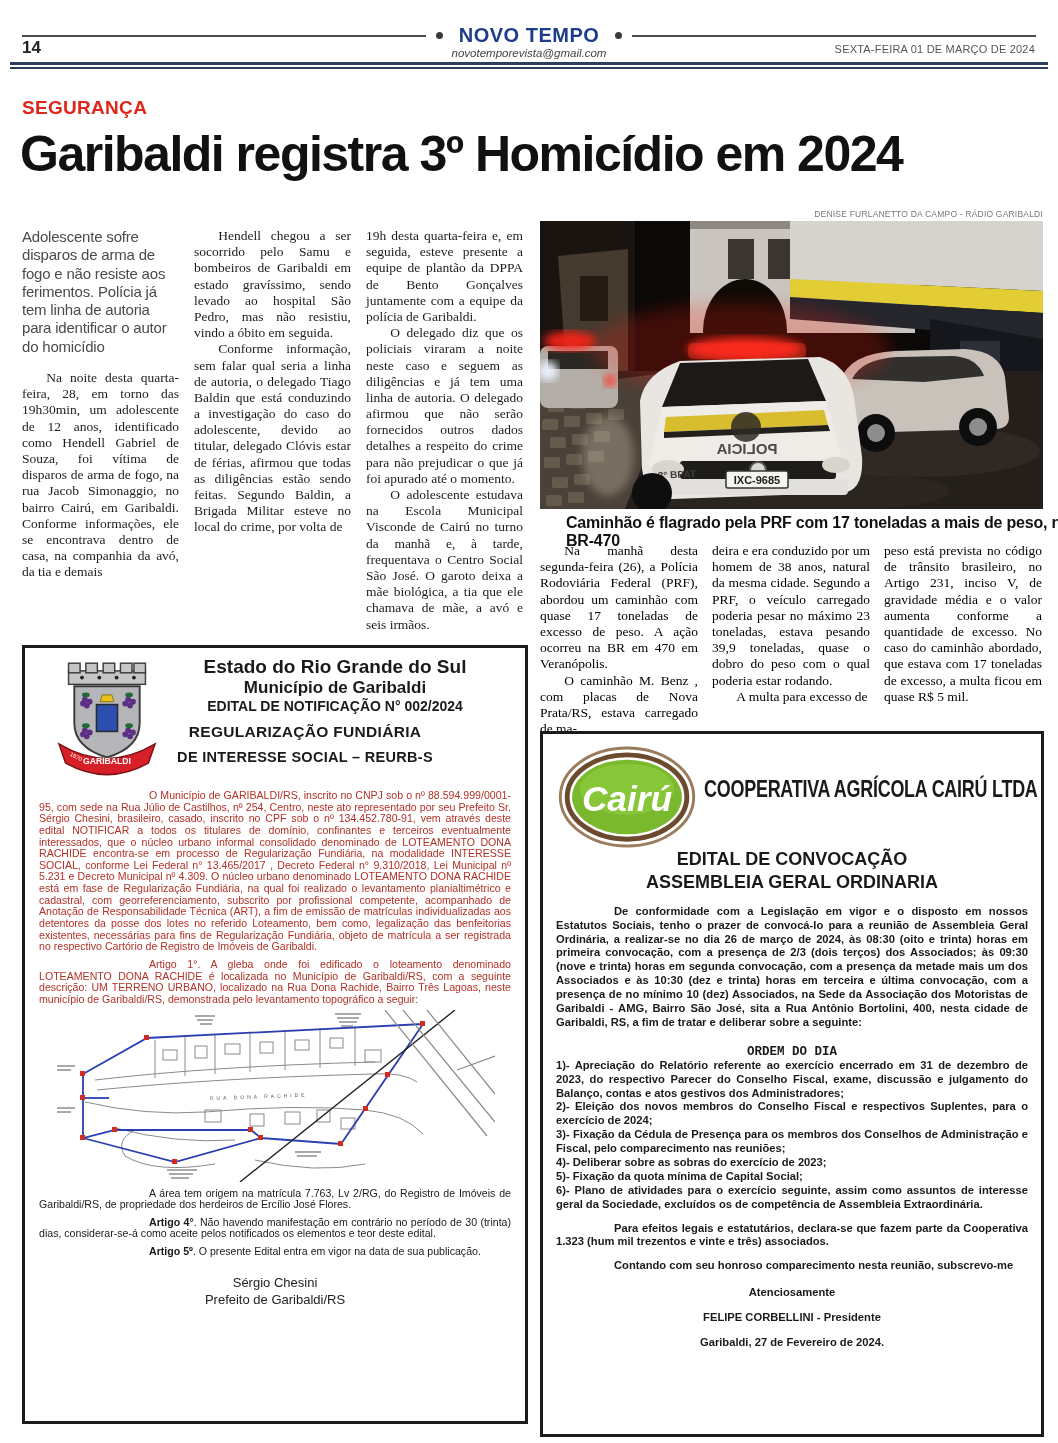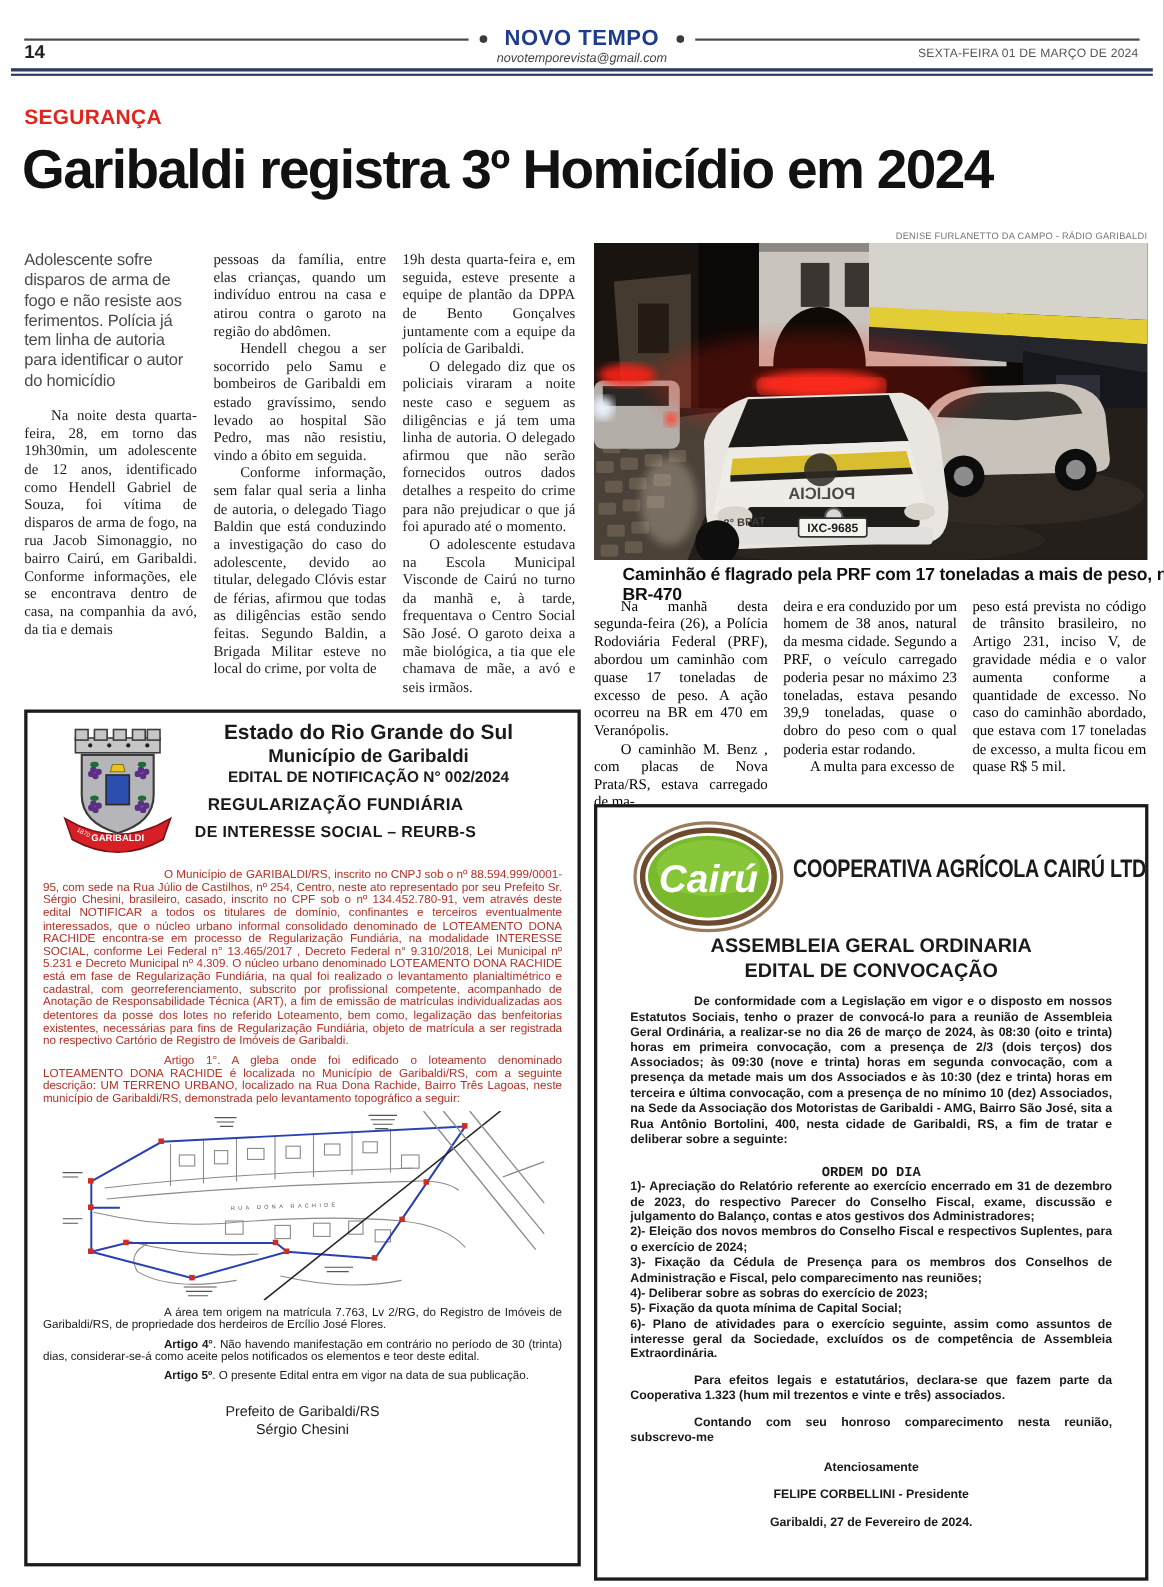--- a/index.html
+++ b/index.html
@@ -43,21 +43,21 @@
   .ed-h3 { font-size:14px; font-weight:bold; }
   .ed-h-b { text-align:center; margin-left:60px; }
   .ed-h4 { font-size:15.5px; font-weight:bold; margin-top:9px; letter-spacing:.3px; }
   .ed-h5 { font-size:14.5px; font-weight:bold; margin-top:8px; letter-spacing:.3px; }
   .ed-p { font-size:10.6px; line-height:1.1; text-align:justify; margin-top:6px; }
   .ed-p.red { color:#b23127; }
   .ed-p.indent { text-indent:110px; }
   .ed-map { display:block; margin:4px auto 0 auto; }
   .ed-sign { text-align:center; font-size:13px; color:#222; margin-top:16px; line-height:1.35; }
   
-  .ca-box { position:absolute; top:731px; left:540px; width:504px; height:706px; border:3px solid #1b1b1b; background:#fff; padding:8px 30px; overflow:hidden; font-weight:bold; }
+  .ca-box { position:absolute; top:731px; left:540px; width:504px; height:706px; border:3px solid #1b1b1b; background:#fff; padding:8px 13px; overflow:hidden; font-weight:bold; }
   .ca-head { position:relative; height:106px; }
   .ca-logo { position:absolute; left:2px; top:4px; }
   .ca-title { position:absolute; left:148px; top:34px; font-size:23px; font-weight:bold; white-space:nowrap; transform:scaleX(.78); transform-origin:left center; letter-spacing:-.3px; }
   .ca-sub { text-align:center; font-size:18px; font-weight:bold; line-height:1.3; }
   .ca-p { font-size:11.2px; line-height:1.24; text-align:justify; margin-top:10px; }
   .ca-p.ind { text-indent:58px; }
   .ca-ordem { text-align:center; font-size:12.5px; margin-top:15px;font-family:Liberation Mono, monospace; }
   .ca-item { font-size:11.2px; line-height:1.24; text-align:justify; }
   .ca-center { text-align:center; font-size:11.2px; margin-top:13px; }
 </style>
@@ -80,21 +80,20 @@
 
   <div class="section-label">SEGURANÇA</div>
   <h1 class="headline">Garibaldi registra 3º Homicídio em 2024</h1>
 
   <div class="story">
     <div class="col">
       <div class="lede">Adolescente sofre disparos de arma de fogo e não resiste aos ferimentos. Polícia já tem linha de autoria para identificar o autor do homicídio</div>
       <p class="ind">Na noite desta quarta-feira, 28, em torno das 19h30min, um adolescente de 12 anos, identificado como Hendell Gabriel de Souza, foi vítima de disparos de arma de fogo, na rua Jacob Simonaggio, no bairro Cairú, em Garibaldi. Conforme informações, ele se encontrava dentro de casa, na companhia da avó, da tia e demais</p>
     </div>
     <div class="col">
-      <p>pessoas da família, entre elas crianças, quando um indivíduo entrou na casa e atirou contra o garoto na região do abdômen.</p>
       <p class="ind">Hendell chegou a ser socorrido pelo Samu e bombeiros de Garibaldi em estado gravíssimo, sendo levado ao hospital São Pedro, mas não resistiu, vindo a óbito em seguida.</p>
       <p class="ind">Conforme informação, sem falar qual seria a linha de autoria, o delegado Tiago Baldin que está conduzindo a investigação do caso do adolescente, devido ao titular, delegado Clóvis estar de férias, afirmou que todas as diligências estão sendo feitas. Segundo Baldin, a Brigada Militar esteve no local do crime, por volta de</p>
     </div>
     <div class="col">
       <p>19h desta quarta-feira e, em seguida, esteve presente a equipe de plantão da DPPA de Bento Gonçalves juntamente com a equipe da polícia de Garibaldi.</p>
       <p class="ind">O delegado diz que os policiais viraram a noite neste caso e seguem as diligências e já tem uma linha de autoria. O delegado afirmou que não serão fornecidos outros dados detalhes a respeito do crime para não prejudicar o que já foi apurado até o momento.</p>
       <p class="ind">O adolescente estudava na Escola Municipal Visconde de Cairú no turno da manhã e, à tarde, frequentava o Centro Social São José. O garoto deixa a mãe biológica, a tia que ele chamava de mãe, a avó e seis irmãos.</p>
     </div>
   </div>
 
@@ -339,38 +338,38 @@
         <path d="M2 98 h18 M2 102 h14"></path>
         <path d="M112 160 h30 M114 164 h24 M116 168 h18"></path>
         <path d="M240 142 h26 M242 146 h20"></path>
       </g>
       <text x="155" y="90" font-family="Liberation Sans, sans-serif" font-size="5" letter-spacing="3" fill="#555" transform="rotate(-2 155 90)">RUA DONA RACHIDE</text>
     </svg>
     <p class="ed-p indent">A área tem origem na matrícula 7.763, Lv 2/RG, do Registro de Imóveis de Garibaldi/RS, de propriedade  dos herdeiros de Ercílio José Flores.</p>
     <p class="ed-p indent"><b>Artigo 4°</b><span>. Não havendo manifestação em contrário no período de 30 (trinta) dias, considerar-se-á como aceite pelos notificados os elementos e teor deste edital.</span></p>
     <p class="ed-p indent"><b>Artigo 5º</b><span>. O presente Edital entra em vigor na data de sua publicação.</span></p>
     <div class="ed-sign">
+      <div>Sérgio Chesini</div>
       <div>Prefeito de Garibaldi/RS</div>
-      <div>Sérgio Chesini</div>
     </div>
   </div>
 
   <div class="ca-box">
     <div class="ca-head">
       <svg class="ca-logo" width="138" height="102" viewBox="0 0 140 104">
         <ellipse cx="70" cy="52" rx="68" ry="50" fill="#ffffff" stroke="#9a7b5c" stroke-width="3"></ellipse>
         <ellipse cx="70" cy="52" rx="61" ry="43" fill="none" stroke="#6b4a2e" stroke-width="5"></ellipse>
         <ellipse cx="70" cy="52" rx="56" ry="38" fill="#7ab82e"></ellipse>
         <ellipse cx="70" cy="44" rx="48" ry="26" fill="#8fcc3f" opacity=".7"></ellipse>
         <text x="70" y="66" text-anchor="middle" font-family="Liberation Sans, sans-serif" font-size="36" font-weight="bold" font-style="italic" fill="#ffffff">Cairú</text>
       </svg>
       <div class="ca-title">COOPERATIVA AGRÍCOLA CAIRÚ LTDA</div>
     </div>
+    <div class="ca-sub">EDITAL DE CONVOCAÇÃO</div>
     <div class="ca-sub">ASSEMBLEIA GERAL ORDINARIA</div>
-    <div class="ca-sub">EDITAL DE CONVOCAÇÃO</div>
     <p class="ca-p ind">De conformidade com a Legislação em vigor e o disposto em nossos Estatutos Sociais, tenho o prazer de convocá-lo para a reunião de Assembleia Geral Ordinária, a realizar-se no dia 26 de março de 2024, às 08:30 (oito e trinta) horas em primeira convocação, com a presença de 2/3 (dois terços) dos Associados; às 09:30 (nove e trinta) horas em segunda convocação, com a presença da metade mais um dos Associados e às 10:30 (dez e trinta)  horas em terceira e última convocação,  com  a presença  de  no  mínimo 10 (dez) Associados, na Sede da Associação dos Motoristas de Garibaldi - AMG, Bairro São José, sita a Rua Antônio Bortolini, 400, nesta cidade de Garibaldi, RS, a fim de tratar e deliberar sobre a seguinte:</p>
     <div class="ca-ordem">ORDEM DO DIA</div>
     <p class="ca-item">1)-  Apreciação do Relatório referente ao exercício encerrado em 31 de dezembro de 2023, do respectivo Parecer do Conselho Fiscal, exame, discussão e julgamento do Balanço, contas e atos gestivos dos Administradores;</p>
     <p class="ca-item">2)-  Eleição dos novos membros do Conselho Fiscal e respectivos Suplentes, para o exercício de 2024;</p>
     <p class="ca-item">3)- Fixação da Cédula de Presença para os membros dos Conselhos de Administração e Fiscal, pelo comparecimento nas reuniões;</p>
     <p class="ca-item">4)-  Deliberar sobre as sobras do exercício de 2023;</p>
     <p class="ca-item">5)-  Fixação da quota mínima de Capital Social;</p>
     <p class="ca-item">6)-  Plano de atividades para o exercício seguinte, assim como assuntos de interesse geral da Sociedade, excluídos os de competência de Assembleia Extraordinária.</p>
     <p class="ca-p ind">Para efeitos legais e estatutários, declara-se que fazem parte da Cooperativa 1.323  (hum mil trezentos e vinte e três) associados.</p>
     <p class="ca-p ind">Contando com seu honroso comparecimento nesta reunião, subscrevo-me</p>

